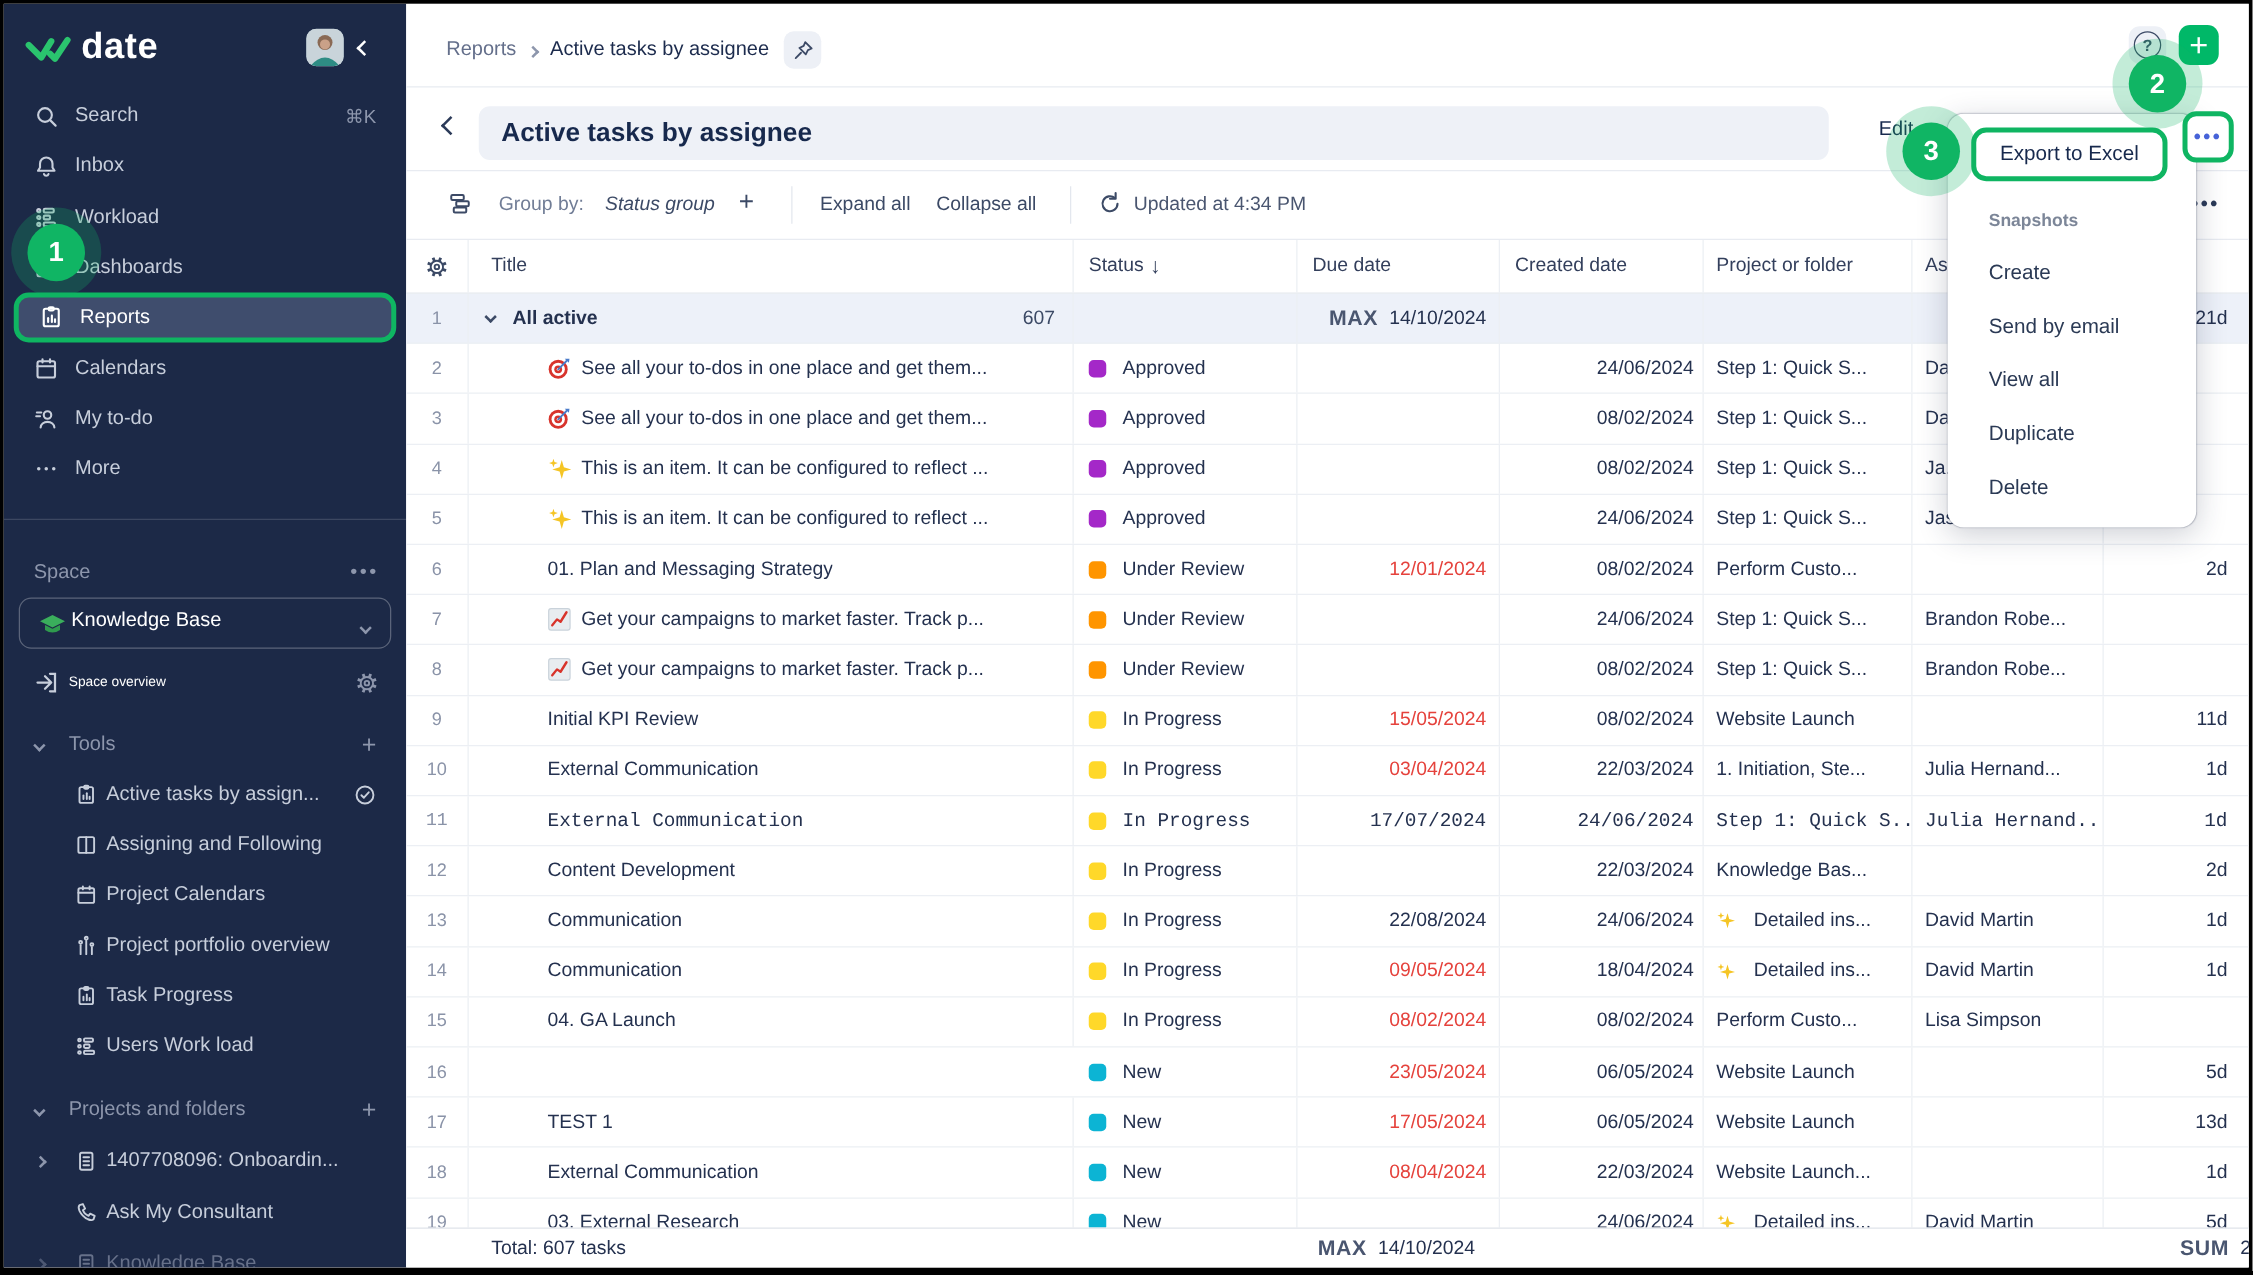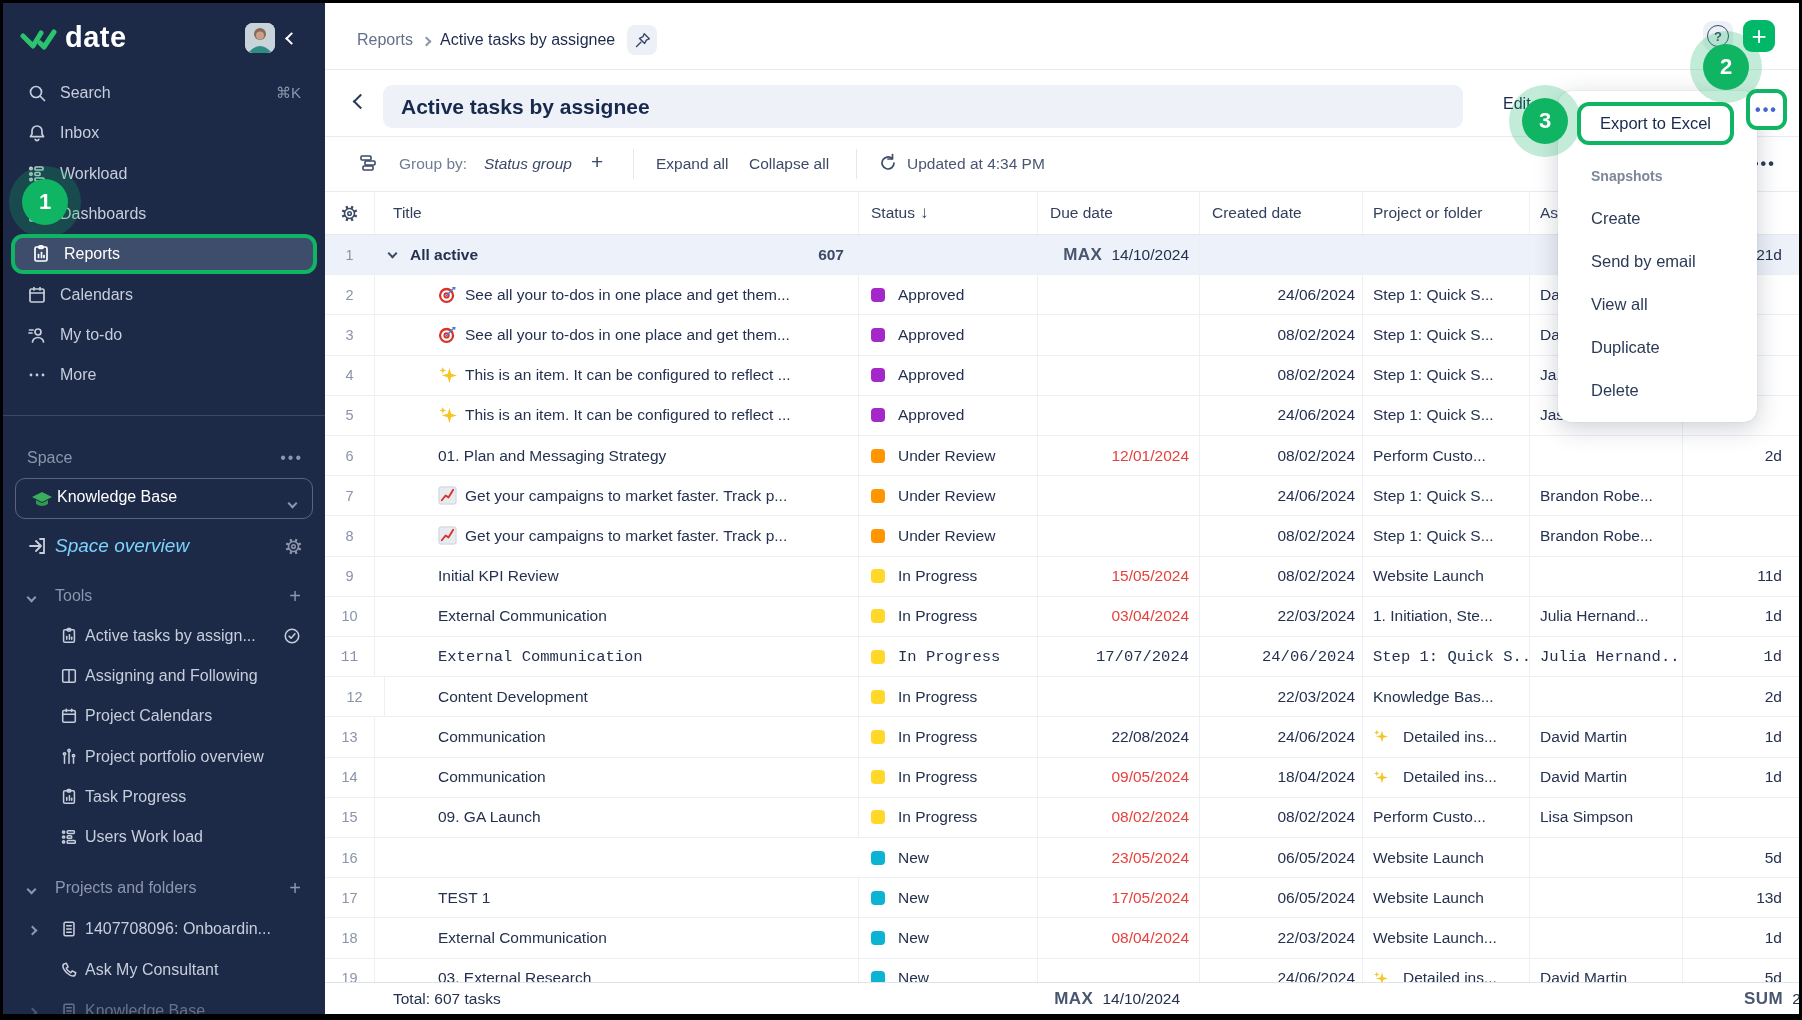--- a/index.html
+++ b/index.html
@@ -27,21 +27,21 @@
 .nav-item.selected { background:#3f4d6d; border:4px solid #0fb562; border-radius:12px; margin:0 8px; color:#fff; }
 .nav-item.selected .nicon { left:16px; }
 .nav-item.selected .nlabel { left:49px; }
 .side-divider { position:absolute; left:0; top:412px; width:100%; height:1px; background:rgba(255,255,255,.14); }
 .sec-row { position:absolute; left:0; width:100%; height:30px; display:flex; align-items:center; font-size:16px; color:#8d96ac; }
 .kb-box { position:absolute; left:12px; top:475px; width:298px; height:41px; border:1px solid rgba(255,255,255,.28); border-radius:10px; }
 .kb-box .cap { position:absolute; left:16px; top:13px; }
 .kb-box .kb-label { position:absolute; left:41px; top:9px; font-size:16px; color:#fff; }
 .kb-box .kb-chev { position:absolute; right:16px; top:14px; }
 .srow-icon { position:absolute; left:24px; width:20px; height:20px; }
-.srow-label { position:absolute; left:52px; font-size:19px; color:#7dd3fc;font-style:italic; }
+.srow-label { position:absolute; left:52px; font-size:11px; color:#ffffff; }
 .srow-right { position:absolute; right:22px; }
 .tool-item { position:relative; height:40.2px; display:flex; align-items:center; font-size:16px; color:#c7cedb; }
 .tool-item .ticon { position:absolute; left:57px; width:18px; height:18px; }
 .tool-item .tlabel { position:absolute; left:82px; }
 .tool-item .tright { position:absolute; right:24px; }
 .proj-item { position:relative; height:41px; display:flex; align-items:center; font-size:16px; color:#c7cedb; }
 .proj-item .pchev { position:absolute; left:26px; }
 .proj-item .picon { position:absolute; left:57px; width:18px; height:18px; }
 .proj-item .plabel { position:absolute; left:82px; }
 .proj-item.dim, .proj-item.dim .plabel { color:#67718a; }
@@ -73,21 +73,21 @@
 .c-num { justify-content:center; color:#8a93a8; font-size:14.5px; }
 .c-title { padding-left:63px; }
 .c-title.group { padding-left:14px; }
 .c-status { padding-left:12px; gap:13px; }
 .c-due, .c-dur { justify-content:flex-end; padding-right:10px; }
 .c-created { justify-content:flex-end; padding-right:7px; }
 .c-proj, .c-asg { padding-left:10px; gap:7px; }
 .c-dur { border-right:none; }
 .grouprow { background:#edf1f9; }
 .grouprow .c-title { font-weight:bold; display:flex; }
-.gcount { margin-left:auto; padding-right:14px; font-weight:bold; color:#3c4a66; }
+.gcount { margin-left:auto; padding-right:14px; font-weight:normal; color:#3c4a66; }
 .statsq { width:14px; height:14px; border-radius:4px; flex:none; }
 .red { color:#e5423c; }
 .maxsum-label { font-size:17px; font-weight:bold; color:#4a5670; letter-spacing:.5px; margin-right:9px; }
 #tfoot { position:absolute; left:0; top:979px; width:100%; height:32px; background:#fff; border-top:1px solid #dfe3ea; font-size:15.5px; color:#24314f; }
 .fcell { position:absolute; top:0; height:100%; display:flex; align-items:center; }
 
 .ico { display:inline-flex; flex:none; align-items:center; justify-content:center; }
 
 #ctx-menu { position:absolute; left:1555px; top:88px; width:199px; height:331px; background:#fff; border-radius:13px; box-shadow:0 6px 24px rgba(30,40,70,.22), 0 0 1px rgba(30,40,70,.3); z-index:30; }
 .export-box { position:absolute; left:19px; top:11px; width:157px; height:43px; background:#fff; border:4px solid #0fb562; border-radius:12px; display:flex; align-items:center; justify-content:center; font-size:16.5px; color:#17294d; }
@@ -691,21 +691,21 @@
             <span class="statsq" style="background:#ffd829"></span>
             <span>In Progress</span>
           </div>
           <div class="cell c-due" style="left:713px; width:162px;">17/07/2024</div>
           <div class="cell c-created" style="left:875px; width:163px;">24/06/2024</div>
           <div class="cell c-proj" style="left:1038px; width:167px;">Step 1: Quick S...</div>
           <div class="cell c-asg" style="left:1205px; width:153px;">Julia Hernand...</div>
           <div class="cell c-dur" style="left:1358px; width:109px;">1d</div>
         </div>
         <div class="trow" style="top: 442.2px;">
-          <div class="cell c-num" style="left:0px; width:60px;">12</div>
+          <div class="cell c-num" style="left:0px; width:50px;">12</div>
           <div class="cell c-title" style="left:50px; width:484px;">
             <span style="overflow:hidden; white-space:nowrap;">Content Development</span>
           </div>
           <div class="cell c-status" style="left:534px; width:179px;">
             <span class="statsq" style="background:#ffd829"></span>
             <span>In Progress</span>
           </div>
           <div class="cell c-due" style="left:713px; width:162px;"></div>
           <div class="cell c-created" style="left:875px; width:163px;">22/03/2024</div>
           <div class="cell c-proj" style="left:1038px; width:167px;">Knowledge Bas...</div>
@@ -748,21 +748,21 @@
                 <path d="M12 2 L13.8 8.2 L20 10 L13.8 11.8 L12 18 L10.2 11.8 L4 10 L10.2 8.2z" fill="#f5c525"></path>
                 <path d="M5 1 L5.9 3.8 L8.7 4.7 L5.9 5.6 L5 8.4 L4.1 5.6 L1.3 4.7 L4.1 3.8z" fill="#f5c525"></path>
               </svg>
             </span><span style="width:1px;"></span>Detailed ins...</div>
           <div class="cell c-asg" style="left:1205px; width:153px;">David Martin</div>
           <div class="cell c-dur" style="left:1358px; width:109px;">1d</div>
         </div>
         <div class="trow" style="top: 562.8px;">
           <div class="cell c-num" style="left:0px; width:50px;">15</div>
           <div class="cell c-title" style="left:50px; width:484px;">
-            <span style="overflow:hidden; white-space:nowrap;">09. GA Launch</span>
+            <span style="overflow:hidden; white-space:nowrap;">04. GA Launch</span>
           </div>
           <div class="cell c-status" style="left:534px; width:179px;">
             <span class="statsq" style="background:#ffd829"></span>
             <span>In Progress</span>
           </div>
           <div class="cell c-due red" style="left:713px; width:162px;">08/02/2024</div>
           <div class="cell c-created" style="left:875px; width:163px;">08/02/2024</div>
           <div class="cell c-proj" style="left:1038px; width:167px;">Perform Custo...</div>
           <div class="cell c-asg" style="left:1205px; width:153px;">Lisa Simpson</div>
           <div class="cell c-dur" style="left:1358px; width:109px;"></div>

